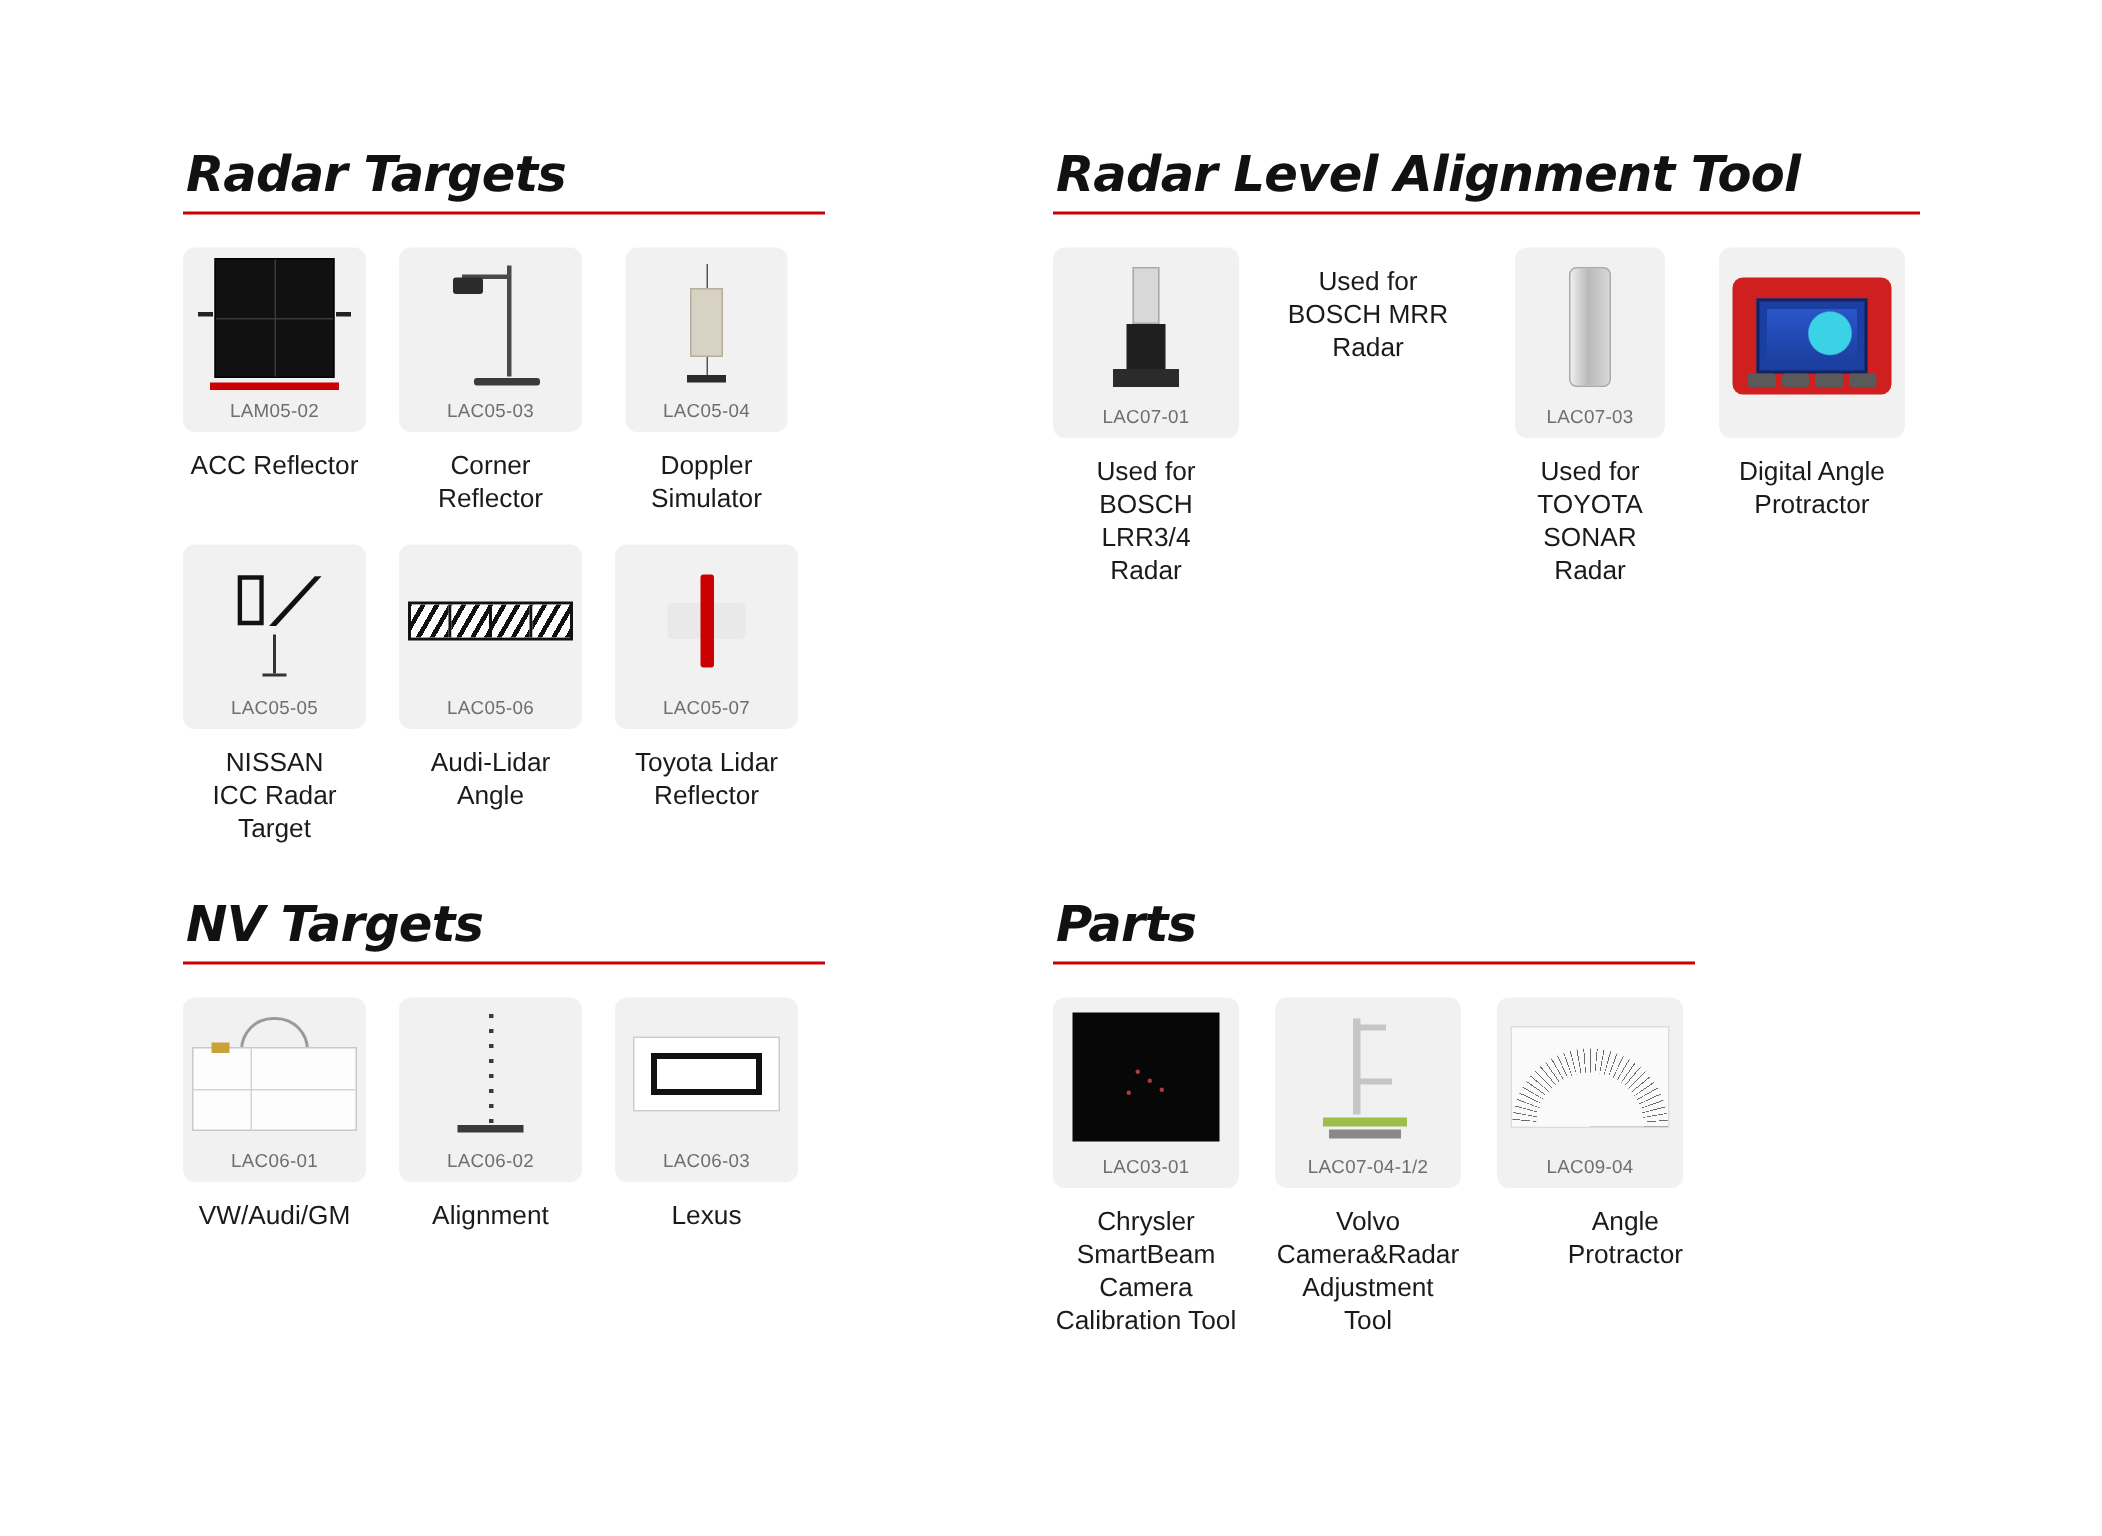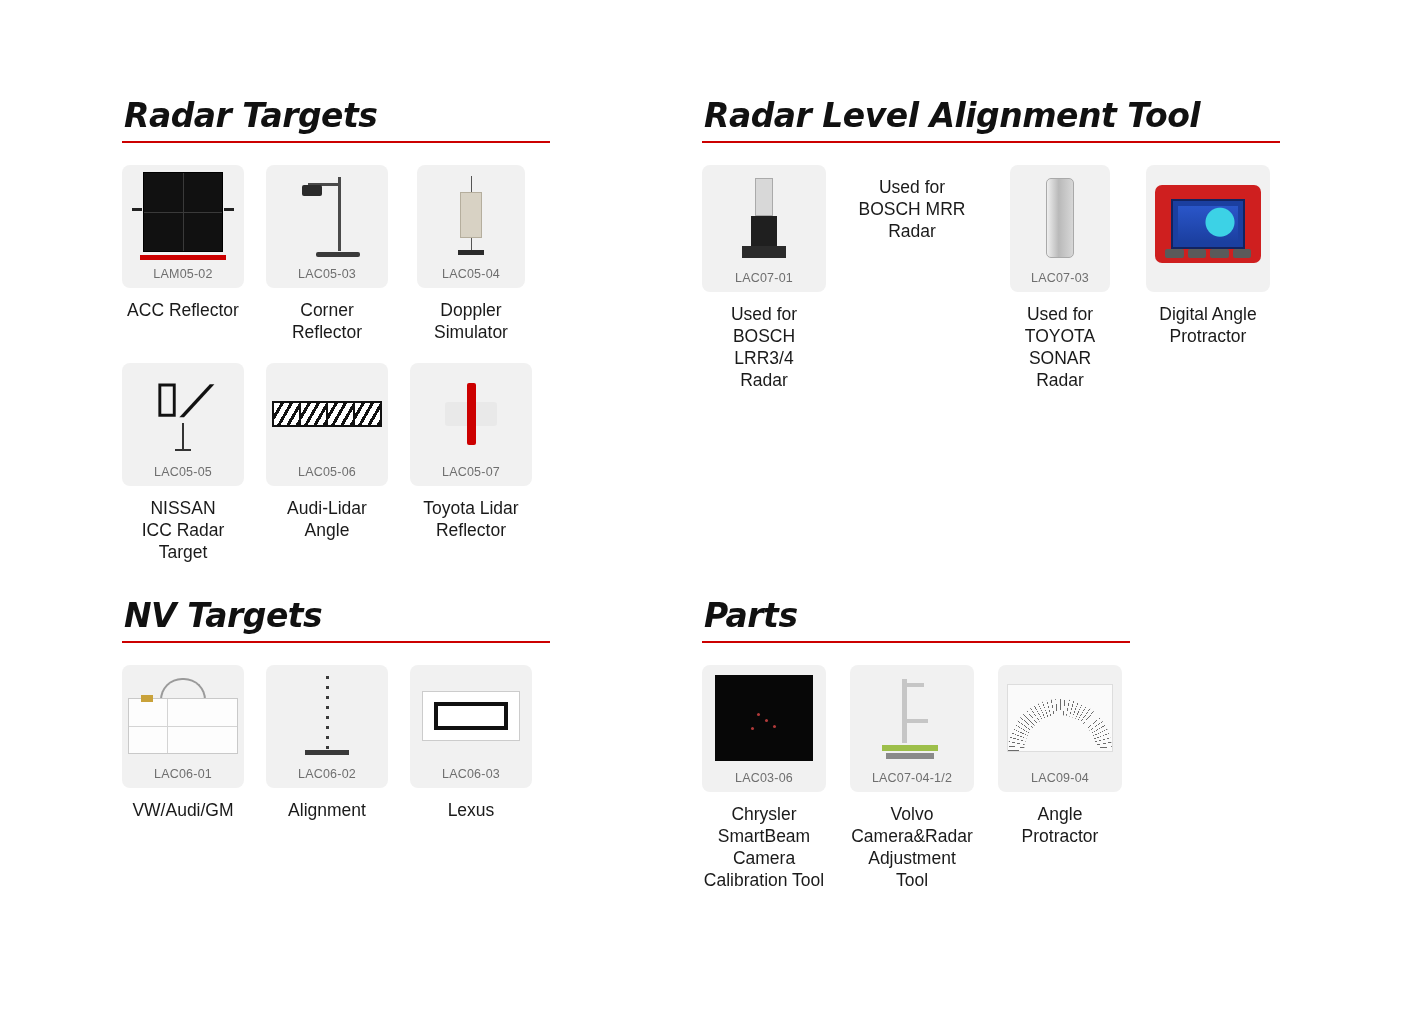--- a/index.html
+++ b/index.html
@@ -421,21 +421,21 @@
       <div class="item" style="width:124px;">
         <div class="thumb" style="width:124px;height:127px;">
           <div class="art">
             <div class="smartbeam">
               <i style="left:42px;top:38px;"></i>
               <i style="left:50px;top:44px;"></i>
               <i style="left:58px;top:50px;"></i>
               <i style="left:36px;top:52px;"></i>
             </div>
           </div>
-          <div class="code">LAC03-06</div>
+          <div class="code">LAC03-01</div>
         </div>
         <div class="caption">Chrysler SmartBeam
 Camera
 Calibration Tool</div>
       </div>
 
       <div class="item" style="width:124px;">
         <div class="thumb" style="width:124px;height:127px;">
           <div class="art">
             <div class="volvo-tool">
@@ -446,21 +446,21 @@
               <div class="foot2"></div>
             </div>
           </div>
           <div class="code">LAC07-04-1/2</div>
         </div>
         <div class="caption">Volvo
 Camera&amp;Radar
 Adjustment Tool</div>
       </div>
 
-      <div class="item" style="width:124px;">
+      <div class="item" style="width:124px;align-items:flex-end;">
         <div class="thumb" style="width:124px;height:127px;">
           <div class="art">
             <div class="angle-prot"></div>
           </div>
           <div class="code">LAC09-04</div>
         </div>
         <div class="caption">Angle
 Protractor</div>
       </div>
     </div>

